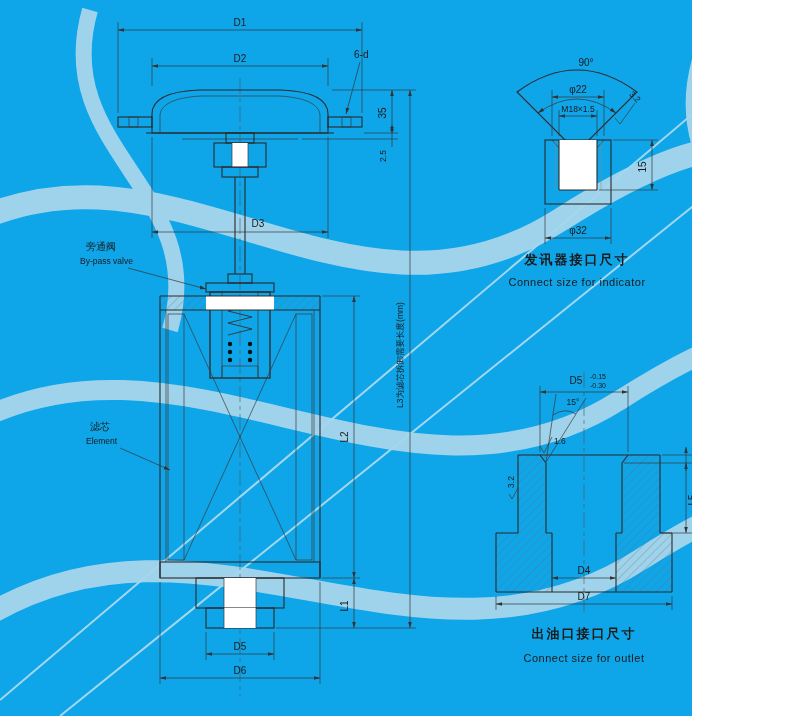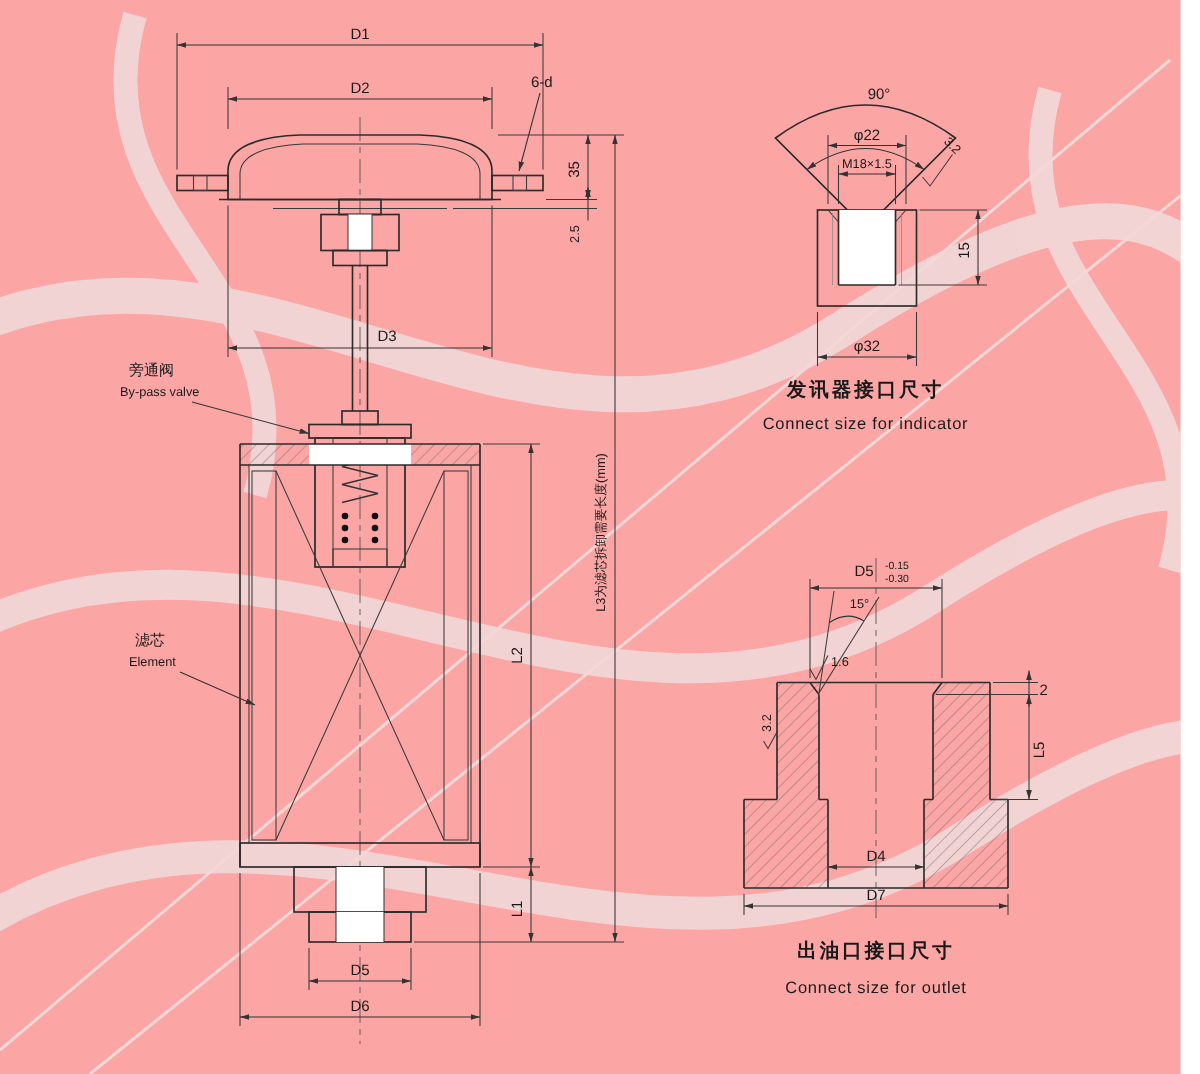--- a/index.html
+++ b/index.html
@@ -1,16 +1,16 @@
 <!DOCTYPE html>
 <html><head>
 <meta charset="utf-8">
 <style>
   html,body{margin:0;padding:0;background:#fff;}
-  .canvas{position:relative;width:787px;height:716px;background:#fca5a5;overflow:hidden;}
+  .canvas{position:relative;width:692px;height:716px;background:#0ea5e9;overflow:hidden;}
   svg{display:block;}
   .o  {fill:none;stroke:#2b2b2b;stroke-width:1.1;}
   .t  {fill:none;stroke:#3a3a3a;stroke-width:0.7;}
   .d  {fill:none;stroke:#333;stroke-width:0.7;}
   .cl {fill:none;stroke:#555;stroke-width:0.6;stroke-dasharray:16 4 4 4;}
   .wm {fill:none;stroke:#ededed;}
   text{font-family:"Liberation Sans",sans-serif;fill:#1a1a1a;}
   .lbl  {font-size:10px;text-anchor:middle;}
   .lbls {font-size:8.5px;text-anchor:middle;}
   .lblL {font-size:10px;text-anchor:start;}

